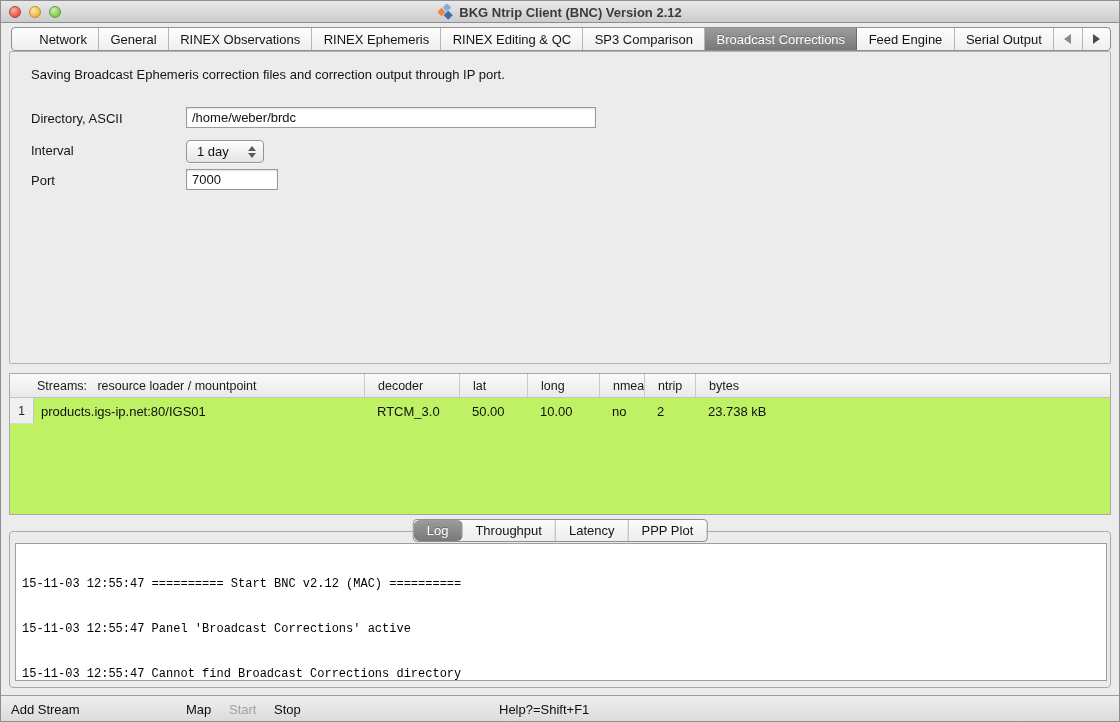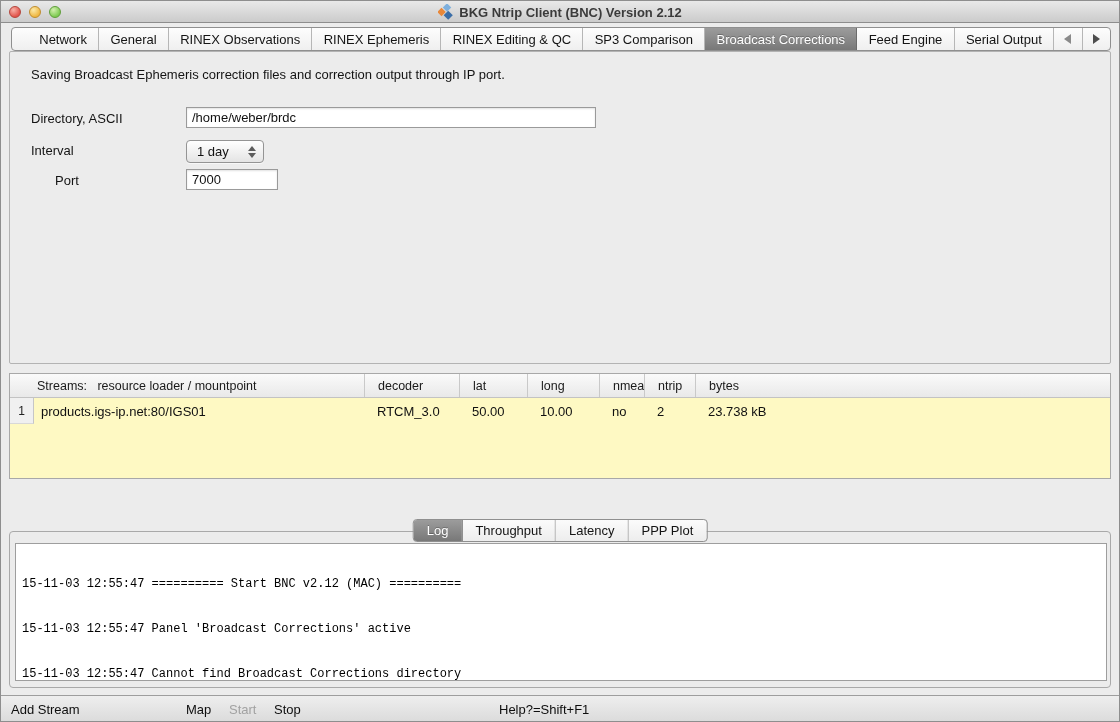--- a/index.html
+++ b/index.html
@@ -50,21 +50,21 @@
   .arr-right { width:0; height:0; border-top:5px solid transparent; border-bottom:5px solid transparent; border-left:7px solid #4d4d4d; }
 
   
   .page-frame {
     position:absolute; left:8px; top:50px; width:1102px; height:313px;
     border:1px solid #b3b3b3; border-radius:2px;
   }
   .page-desc { position:absolute; left:30px; top:66px; color:#141414; }
 
   .field-label { position:absolute; left:30px; color:#141414; }
-  .lbl-dir  { top:110px; } .lbl-int { top:142px; } .lbl-port { top:172px;margin-left:24px; }
+  .lbl-dir  { top:110px; } .lbl-int { top:142px; } .lbl-port { top:172px; }
 
   .text-input {
     position:absolute; height:21px; border:1px solid #9a9a9a; background:#fff;
     font-family:"Liberation Sans", sans-serif; font-size:13px; color:#111;
     padding:0 5px; border-radius:0; outline:none;
     box-shadow:inset 0 1px 2px rgba(0,0,0,.12);
   }
   .inp-dir  { left:185px; top:106px; width:410px; }
   .inp-port { left:185px; top:168px; width:92px; }
 
@@ -75,22 +75,22 @@
     display:flex; align-items:center; cursor:default;
     box-shadow:0 1px 0 rgba(255,255,255,.6);
   }
   .select-value { padding-left:10px; flex:1; }
   .select-arrows { width:18px; display:flex; flex-direction:column; align-items:center; gap:2px; padding-right:4px; }
   .sel-up   { width:0; height:0; border-left:4px solid transparent; border-right:4px solid transparent; border-bottom:5px solid #5c5c5c; }
   .sel-down { width:0; height:0; border-left:4px solid transparent; border-right:4px solid transparent; border-top:5px solid #5c5c5c; }
 
   
   .streams {
-    position:absolute; left:8px; top:372px; width:1102px; height:106px;
-    border:1px solid #a8a8a8; background:#fef9c3; overflow:hidden;
+    position:absolute; left:8px; top:372px; width:1102px; height:142px;
+    border:1px solid #a8a8a8; background:#bef264; overflow:hidden;
   }
   .streams-header {
     display:flex; height:24px; background:linear-gradient(#fafafa,#e9e9e9);
     border-bottom:1px solid #c3c3c3; font-size:12.5px; color:#1a1a1a;
   }
   .hcell { display:flex; align-items:center; padding-left:13px; border-left:1px solid #c9c9c9; overflow:hidden; white-space:nowrap; }
   .hcell:first-child { border-left:none; padding-left:27px; white-space:pre; }
   .hc-mount { width:354px; } .hc-dec { width:95px; } .hc-lat { width:68px; }
   .hc-long { width:72px; } .hc-nmea { width:45px; } .hc-ntrip { width:51px; } .hc-bytes { flex:1; }
 
@@ -113,21 +113,21 @@
     display:flex; height:23px; border:1px solid #8f8f8f; border-radius:4px;
     background:linear-gradient(#fbfbfb,#ededed); overflow:hidden; z-index:3;
   }
   .log-tab {
     display:flex; align-items:center; padding:0 13px; white-space:nowrap;
     border-right:1px solid #b6b6b6; color:#141414; cursor:default; font-size:13px;
   }
   .log-tab:last-child { border-right:none; }
   .log-tab.selected {
     background:linear-gradient(#9c9c9c,#787878); color:#fff;
-    border-right:1px solid #6b6b6b; text-shadow:0 -1px 0 rgba(0,0,0,.25);
+    border-right:1px solid #6b6b6b; text-shadow:0 -1px 0 rgba(0,0,0,.25);border-radius:6px;
   }
   .log-view {
     position:absolute; left:14px; top:542px; width:1092px; height:138px;
     background:#fff; border:1px solid #9e9e9e; z-index:2;
     font-family:"Liberation Mono", monospace; font-size:12px; line-height:15px;
     color:#000; padding:3px 6px; overflow:hidden; white-space:pre;
   }
 
   
   .bottombar {

